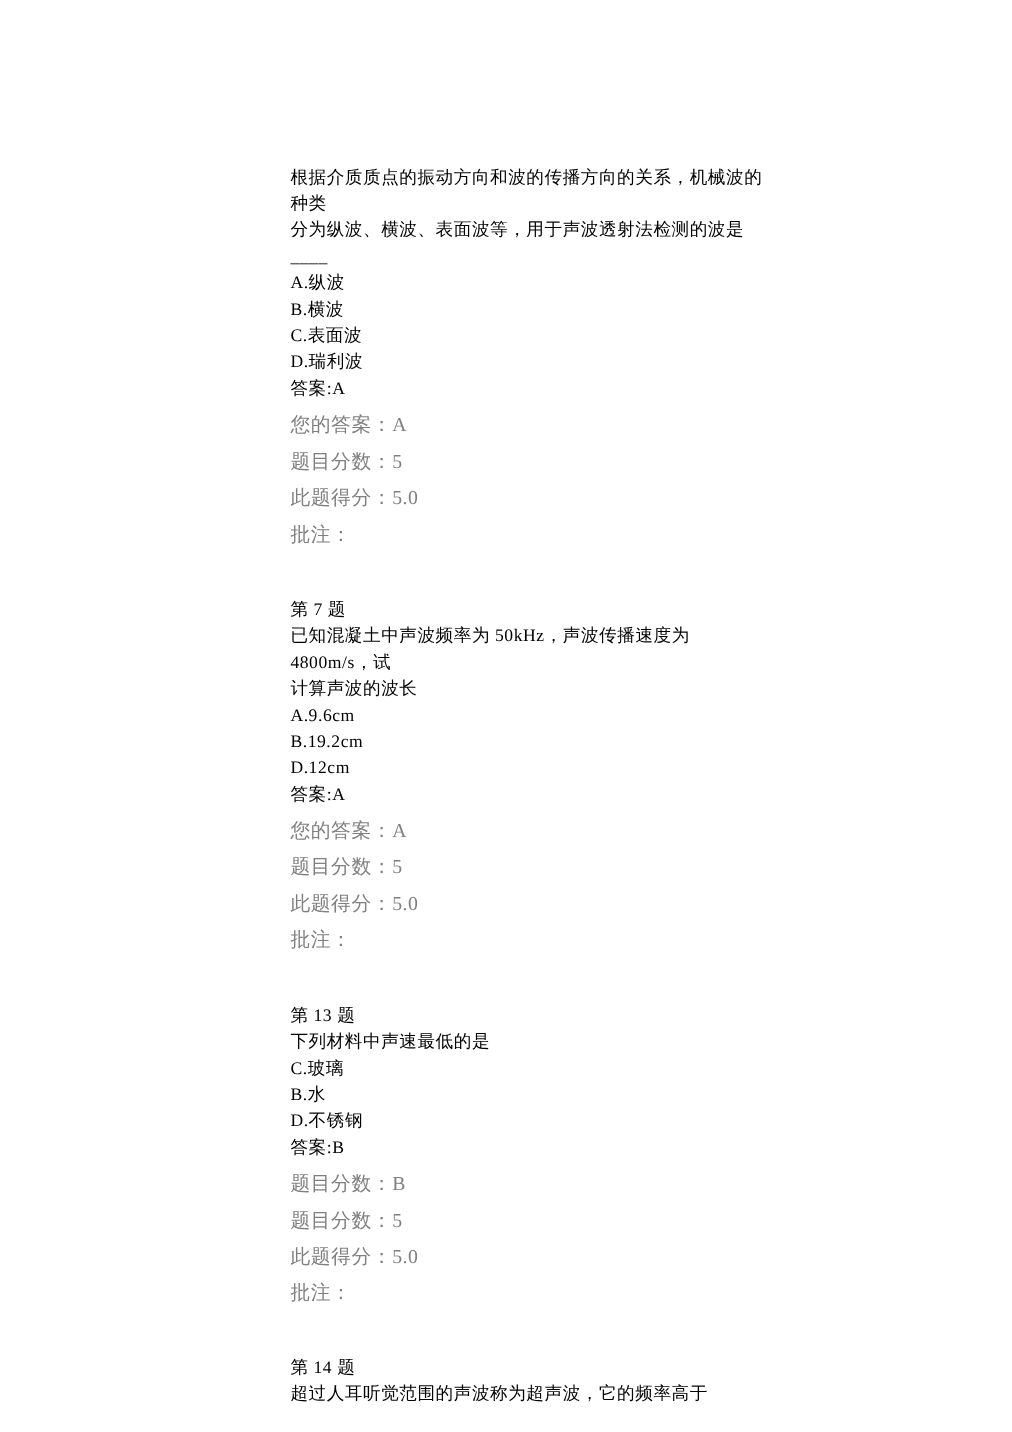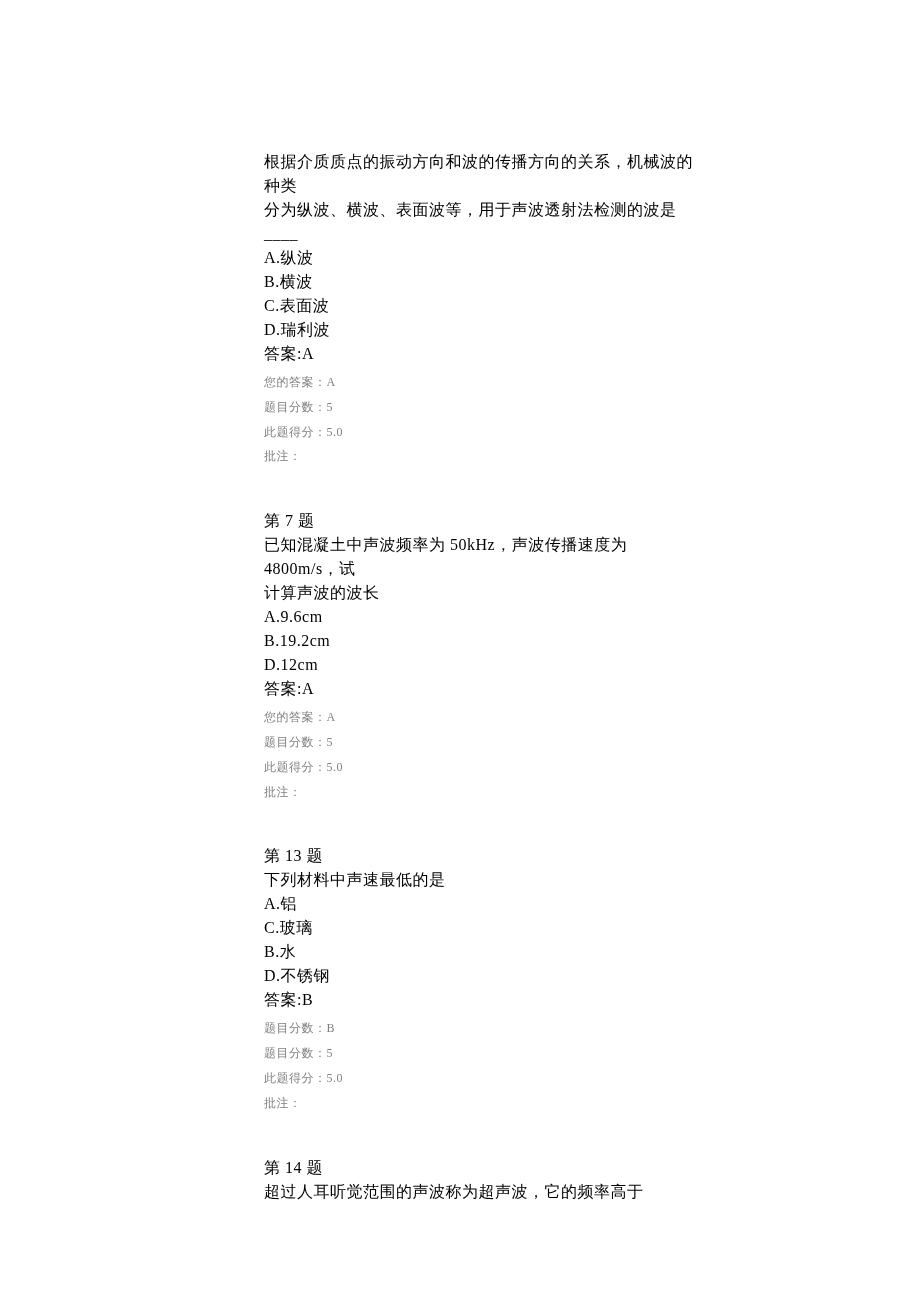--- a/index.html
+++ b/index.html
@@ -17,21 +17,21 @@
   }
   .question-block {
     margin-bottom: 44px;
   }
   .q-line {
     line-height: 1.5;
     letter-spacing: 0.5px;
   }
   .meta-line {
     color: #808080;
-    font-size: 12px;
+    font-size: 18px;
     line-height: 1.4;
     margin-top: 8px;
     margin-bottom: 8px;
     letter-spacing: 0.5px;
   }
 </style>
 </head>
 <body>
 
 <div class="page">
@@ -60,21 +60,20 @@
     <div class="q-line">答案:A</div>
     <div class="meta-line">您的答案：A</div>
     <div class="meta-line">题目分数：5</div>
     <div class="meta-line">此题得分：5.0</div>
     <div class="meta-line">批注：</div>
   </div>
 
   <div class="question-block">
     <div class="q-line">第 13 题</div>
     <div class="q-line">下列材料中声速最低的是</div>
-    <div class="q-line">A.铝</div>
     <div class="q-line">C.玻璃</div>
     <div class="q-line">B.水</div>
     <div class="q-line">D.不锈钢</div>
     <div class="q-line">答案:B</div>
     <div class="meta-line">题目分数：B</div>
     <div class="meta-line">题目分数：5</div>
     <div class="meta-line">此题得分：5.0</div>
     <div class="meta-line">批注：</div>
   </div>
 

